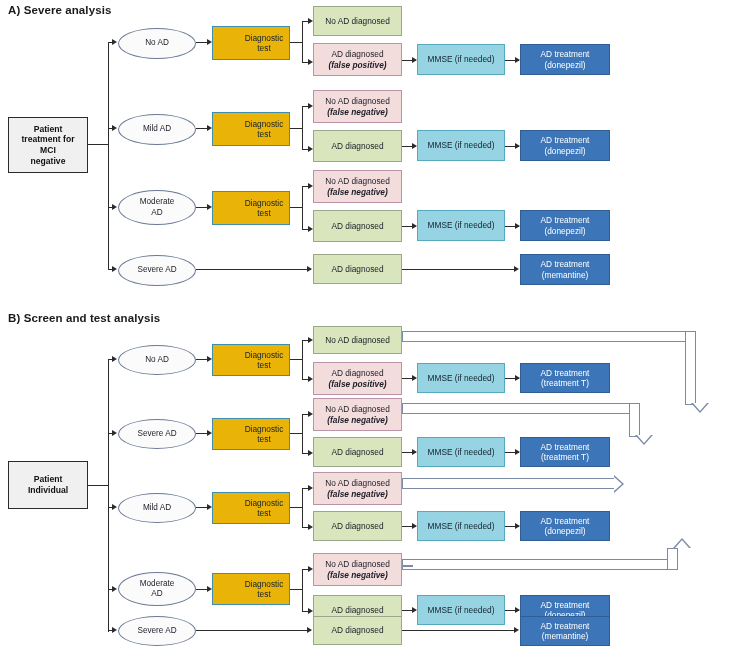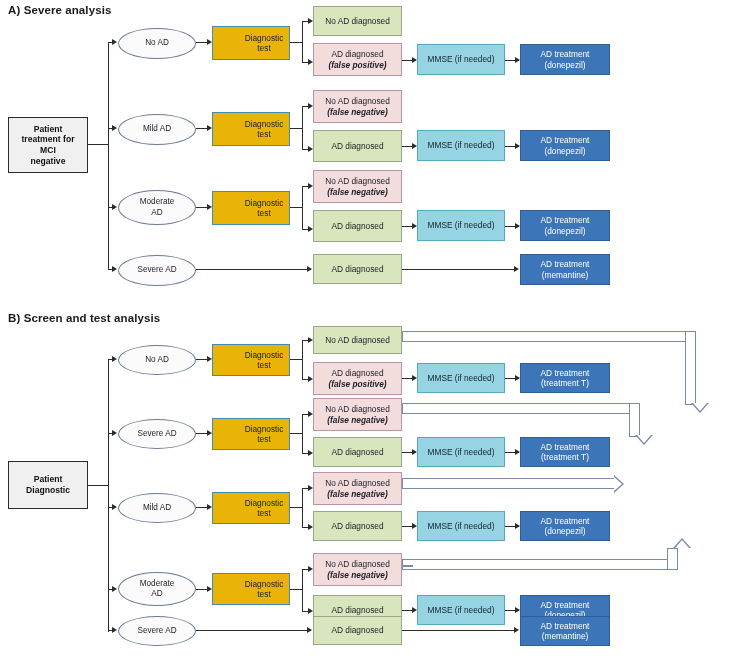--- a/index.html
+++ b/index.html
@@ -318,21 +318,21 @@
       <span class="ln">AD treatment</span>
       <span class="ln">(memantine)</span>
     </div>
   </div>
 
   <div class="panel-title" style="left:8px; top:312px;">B) Screen and test analysis</div>
 
   <div class="node n-start" style="left:8px; top:461px; width:80px; height:48px;">
     <div>
       <span class="ln">Patient</span>
-      <span class="ln">Diagnostic</span>
+      <span class="ln">Individual</span>
     </div>
   </div>
 
   <div class="ln-h" style="left:88px; top:485px; width:20px;"></div>
   <div class="ln-v" style="left:108px; top:360px; height:272px;"></div>
 
   <div class="ln-h" style="left:108px; top:359px; width:6px;"></div>
   <div class="arrow-r" style="left:112px; top:356.3px;"></div>
   <div class="node n-ellipse" style="left:118px; top:345px; width:78px; height:30px;">
     <span>No AD</span>

